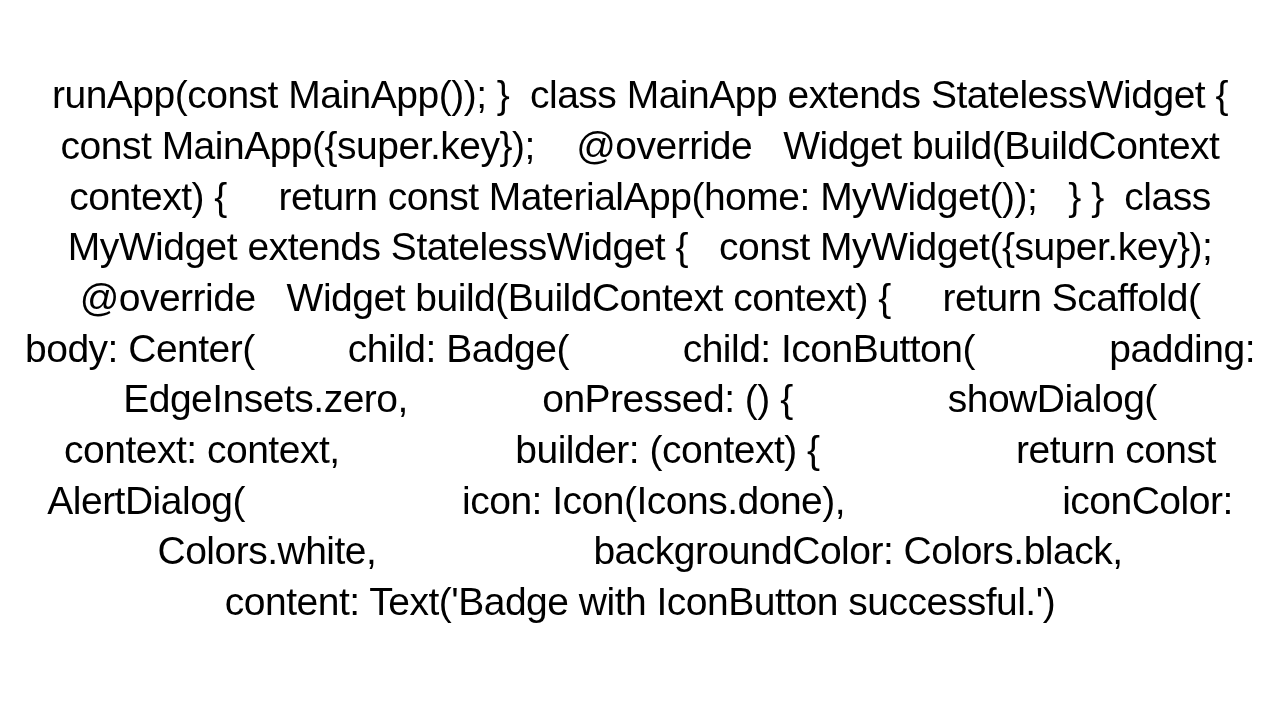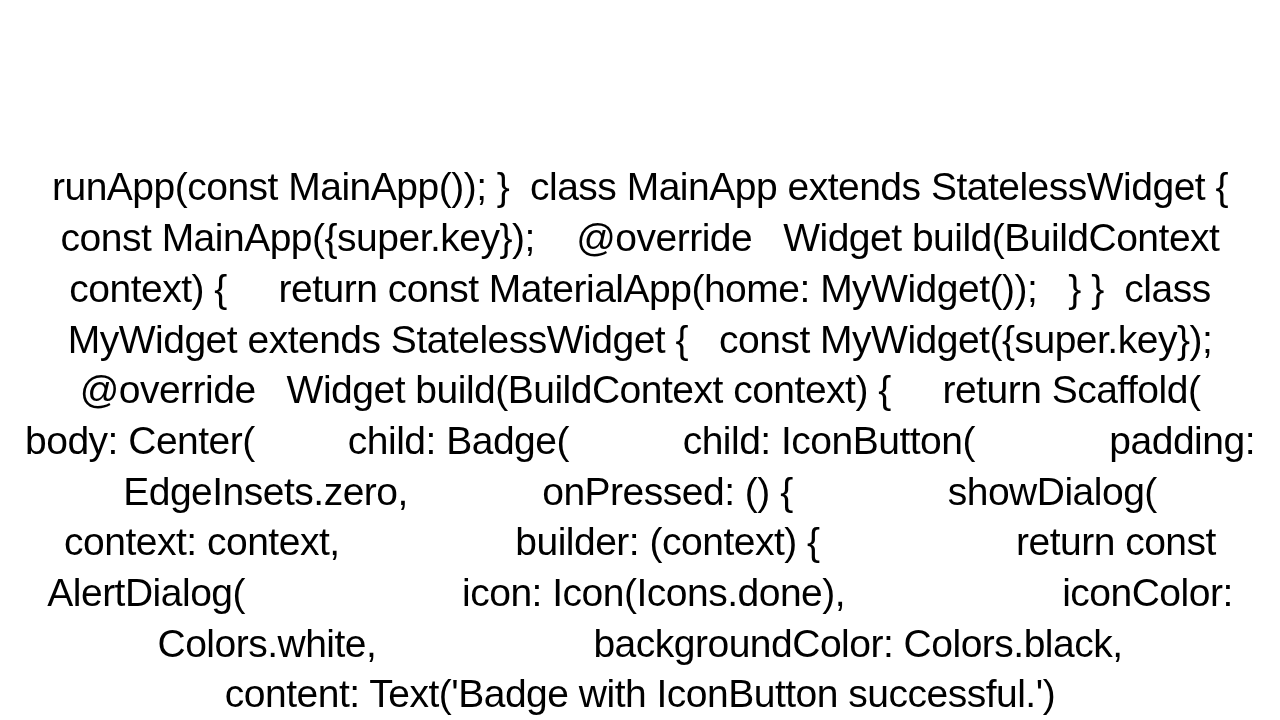--- a/index.html
+++ b/index.html
@@ -20,21 +20,21 @@
       padding: 0 20px;
       font-size: 39px;
       line-height: 1.3;
       color: #000000;
       text-align: center;
       font-weight: 400;
       letter-spacing: -0.5px;
       white-space: pre-wrap;
       word-wrap: break-word;
       display: flex;
-      align-items: flex-end;
+      align-items: center;
       justify-content: center;
     }
     .code-content {
       margin-top: -22px;
     }
   </style>
 </head>
 <body>
 
 <div class="code-block">

